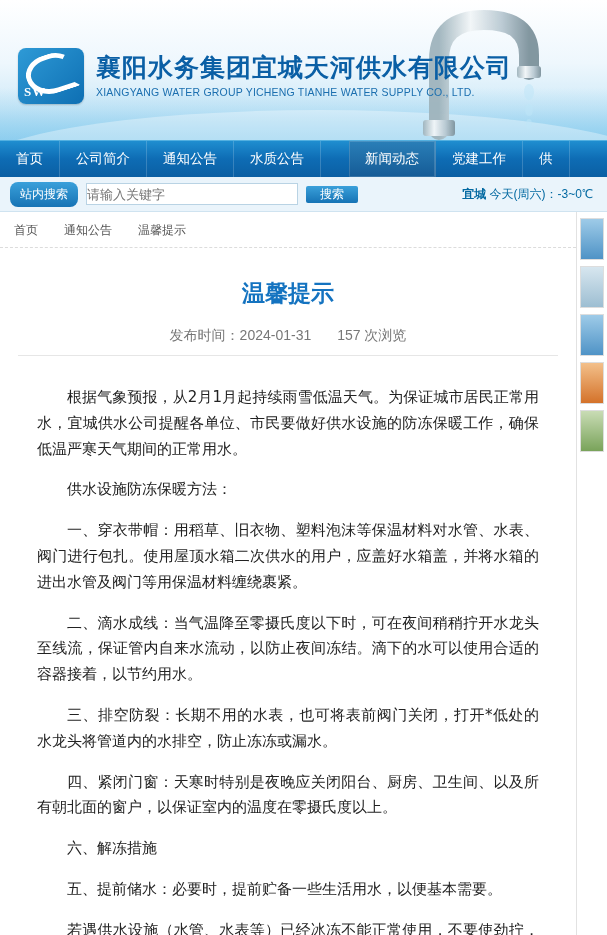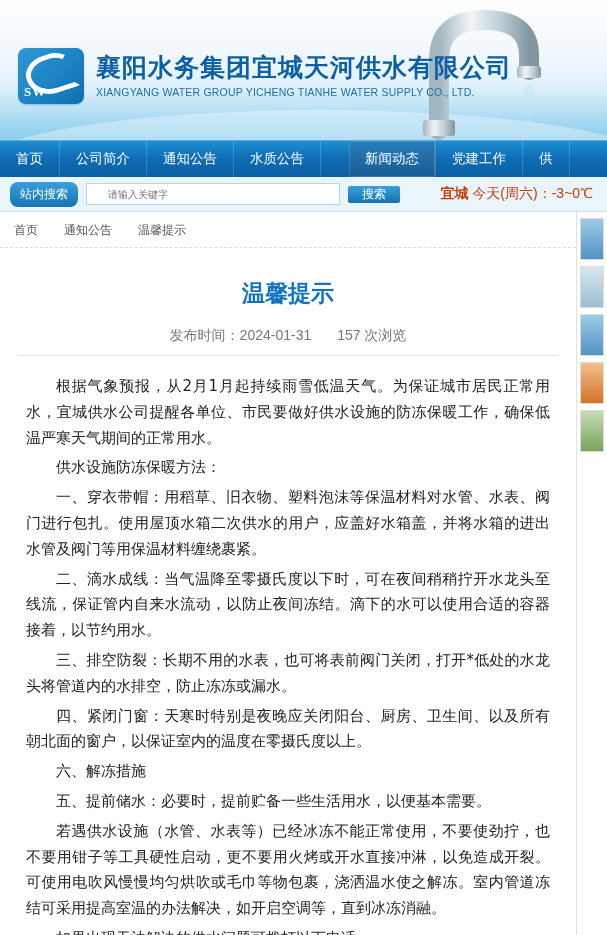--- a/index.html
+++ b/index.html
@@ -141,39 +141,39 @@
     font-size: 12px;
     padding: 4px 10px;
     border-radius: 8px;
     margin-right: 8px;
   }
   .search-input {
     width: 210px;
     height: 20px;
     border: 1px solid #b9d3e4;
     background: #fff;
-    font-size: 10px;
+    font-size: 13px;
     color: #888;
-    padding: 0 21px;
+    padding: 0 0;
     outline: none;
   }
   .search-btn {
     margin-left: 8px;
     background: linear-gradient(to bottom, #3aa0da, #1673b5);
     color: #fff;
     font-size: 12px;
     border: none;
     padding: 0 14px;
     border-radius: 2px;
     cursor: pointer;
   }
   .weather {
     margin-left: auto;
-    font-size: 14px;
-    color: #c2410c;
+    font-size: 12px;
+    color: #0369a1;
     white-space: nowrap;
     padding-right: 4px;
   }
   .weather .city { font-weight: bold; }
 
   
   .content-wrap {
     display: flex;
     padding: 0;
   }
@@ -229,21 +229,21 @@
 
   .article-body {
     padding: 14px 4px 0 4px;
     font-size: 15px;
     line-height: 1.72;
     color: #222;
     font-family: "DejaVu Sans", sans-serif;
     text-align: justify;
   }
   .article-body p {
-    margin: 4px;
+    margin: 15px;
   }
   .article-body p.indent {
     text-indent: 2em;
   }
 </style>
 </head>
 <body>
 
 <div class="page">
 

